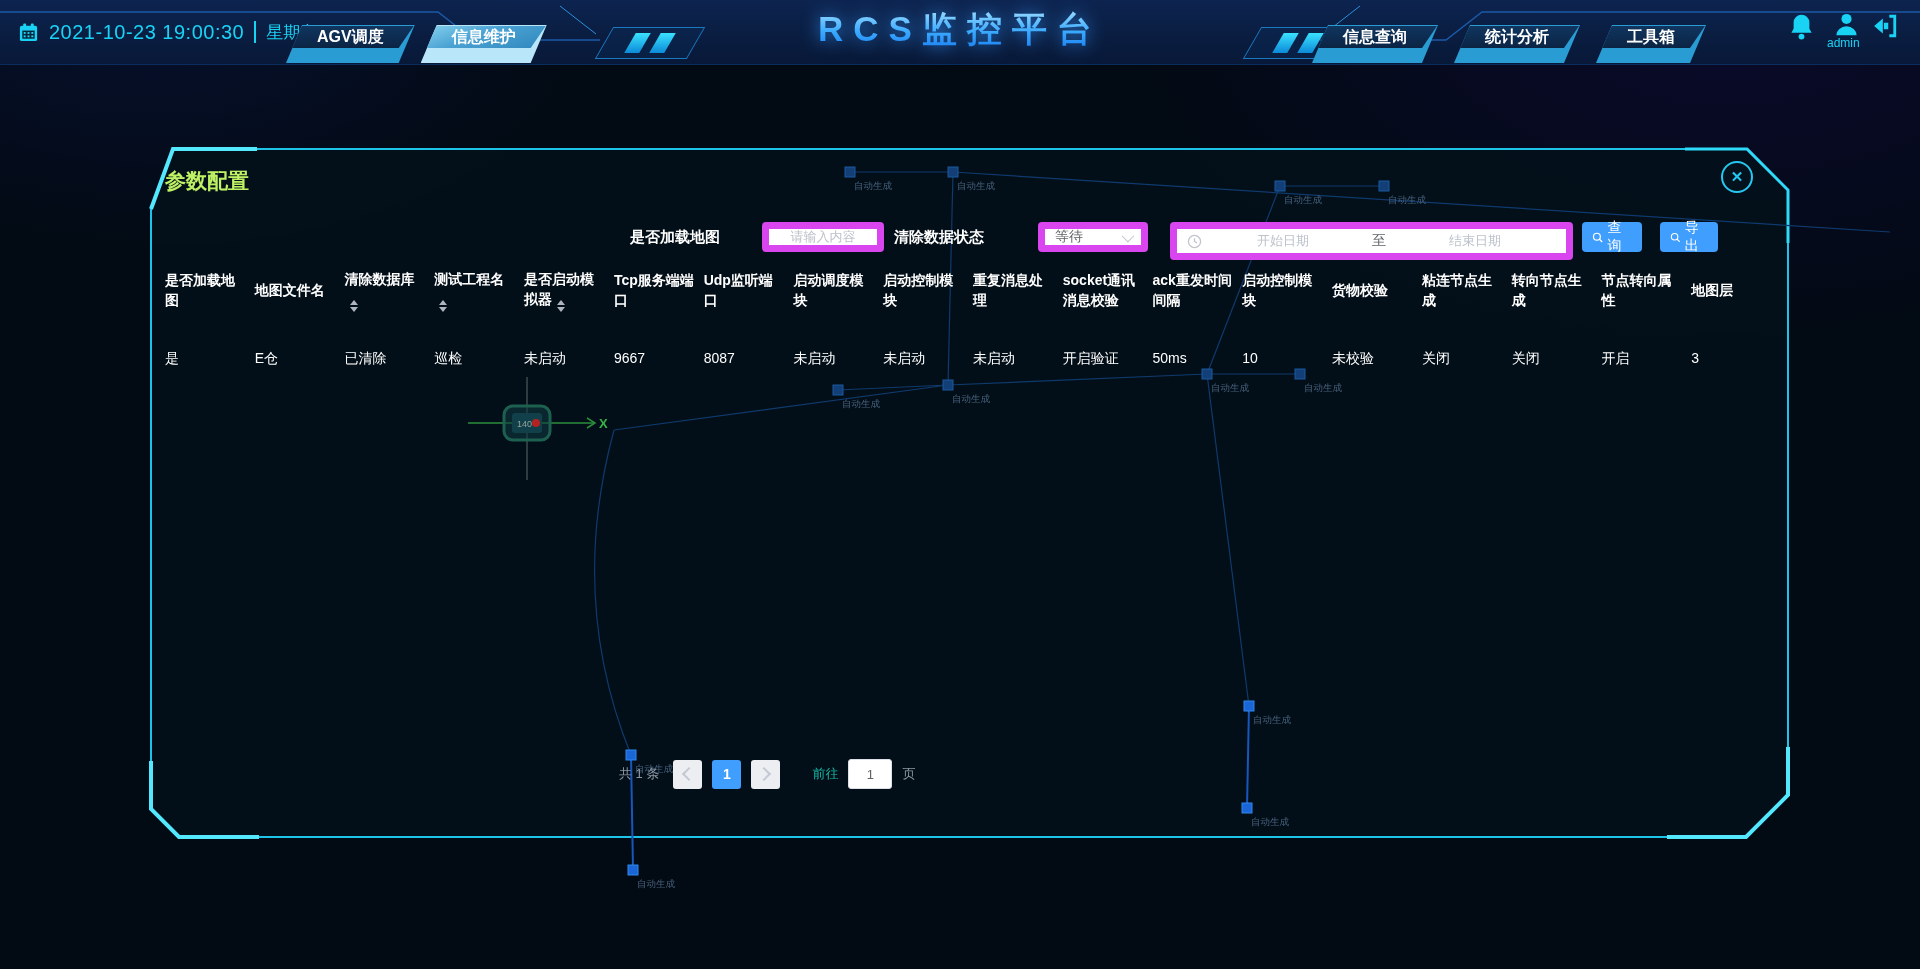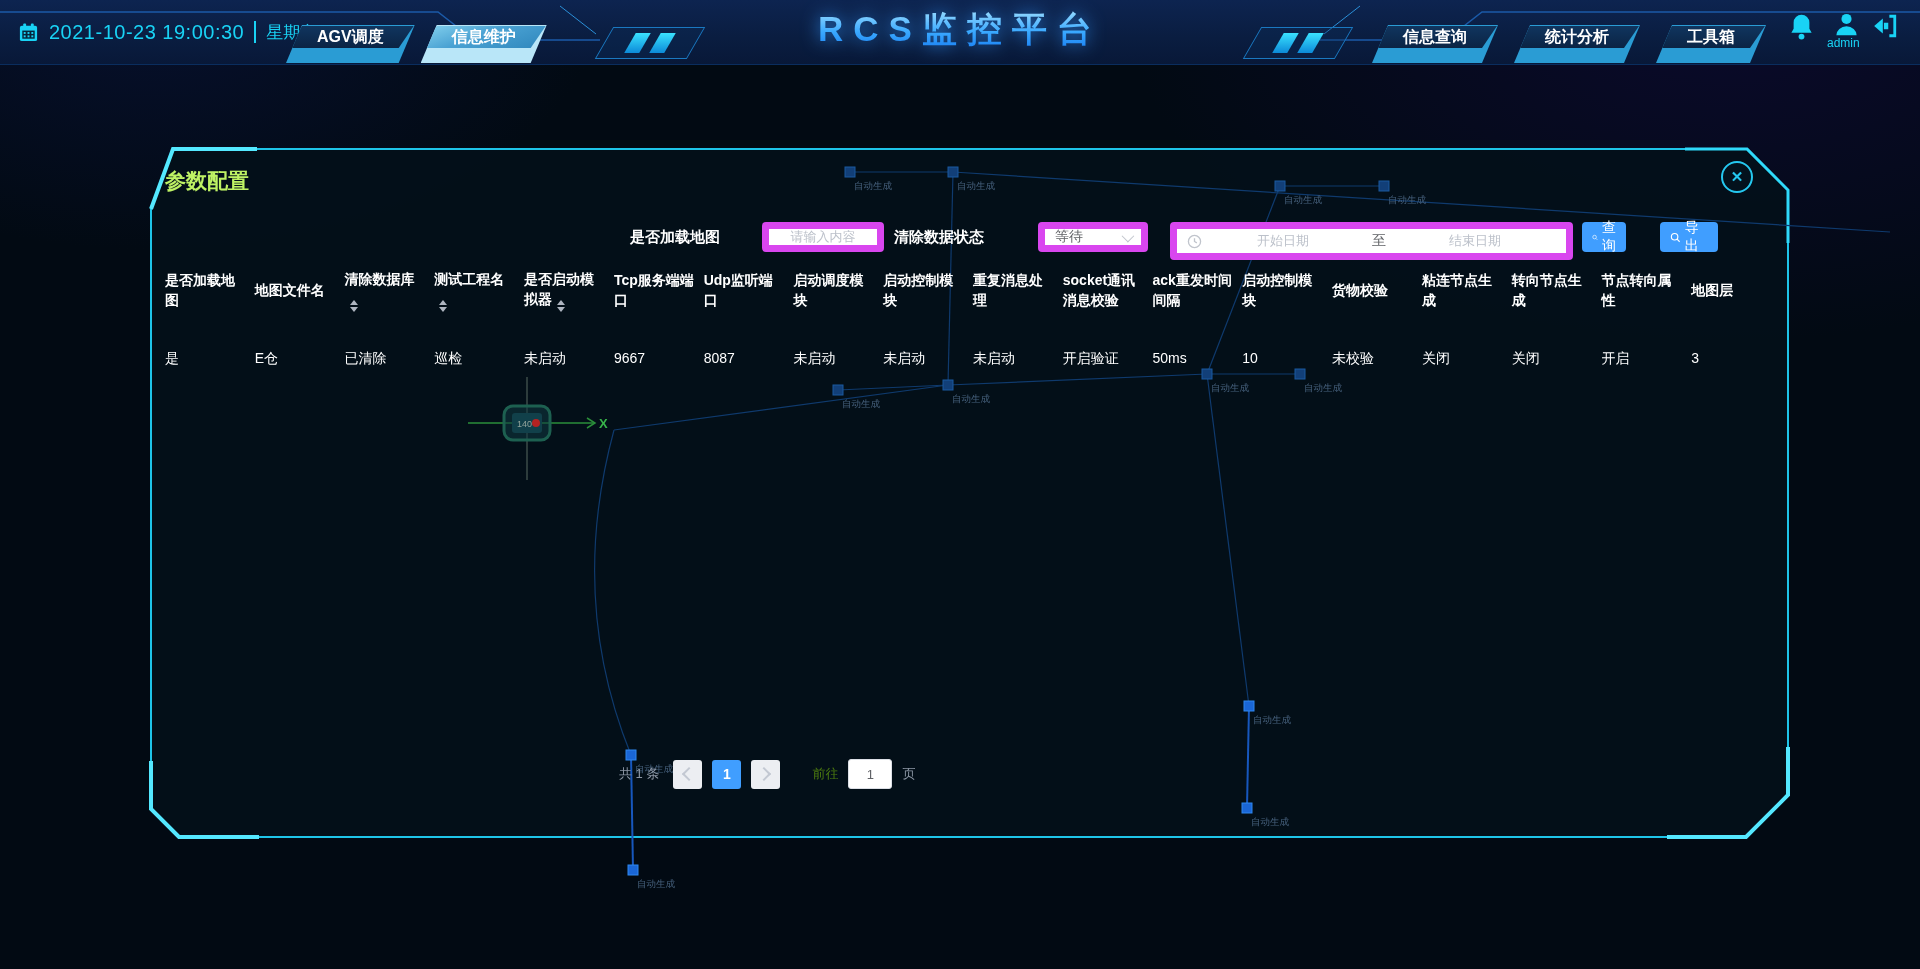--- a/index.html
+++ b/index.html
@@ -15,21 +15,21 @@
     background:linear-gradient(180deg,#0d2450 0%,#0a1d40 60%,#081838 100%);
     box-shadow:0 1px 0 #0a2d5e;}
   .hdr-lines{position:absolute;left:0;top:0;pointer-events:none}
   .dt{position:absolute;left:18px;top:0;height:64px;display:flex;align-items:center;gap:10px;color:#19d3f5}
   .dt .time{font-size:20px;letter-spacing:.5px}
   .dt .sep{width:2px;height:22px;background:#19d3f5}
   .dt .week{font-size:17px}
 
   .tabs{position:absolute;top:25px;display:flex;gap:6px}
   .tabs-left{left:286px}
-  .tabs-right{left:1372px;gap:16px}
+  .tabs-right{left:1312px;gap:16px}
   .tab{height:36px;padding:1px;clip-path:polygon(16px 0,100% 0,calc(100% - 16px) 100%,0 100%);
     background:#2a9cd4;cursor:pointer}
   .tab-in{height:22px;padding:0 30px;display:flex;align-items:center;justify-content:center;
     clip-path:polygon(15px 0,100% 0,calc(100% - 15px) 100%,0 100%);
     background:linear-gradient(180deg,#10355f 0%,#0b2444 100%);
     color:#fff;font-size:16px;font-weight:600;white-space:nowrap}
   .tab.active{background:#b9e6f8}
   .tab.active .tab-in{background:linear-gradient(160deg,#86d3ef 0%,#4aa2d3 45%,#2e86bc 100%)}
 
   .title-wrap{position:absolute;left:50%;top:6px;transform:translateX(-50%);text-align:center}
@@ -75,21 +75,21 @@
   .sel-status{left:909px;width:110px;padding:0 10px;justify-content:space-between;cursor:pointer}
   .sel-status .val{color:#606266;font-size:14px}
   .sel-status .chev{width:8px;height:8px;border-right:1.5px solid #c0c4cc;border-bottom:1.5px solid #c0c4cc;
     transform:rotate(45deg) translateY(-2px)}
   .date-range{left:1041px;width:403px;padding:12px 10px;box-sizing:border-box;cursor:text}
   .date-range .ph{color:#bcc1ca;font-size:13px;flex:1;text-align:center}
   .date-range .to{color:#606266;font-size:14px;padding:0 8px}
   .btn{position:absolute;top:1px;height:30px;background:#409eff;border-radius:4px;color:#fff;
     font-size:14px;display:flex;align-items:center;justify-content:center;gap:4px;cursor:pointer;
     padding:0 10px;box-sizing:border-box}
-  .btn-query{left:1453px;width:44px}
+  .btn-query{left:1453px;width:60px}
   .btn-export{left:1531px;width:58px}
 
   
   .tbl-head,.tbl-row{position:absolute;left:36px;width:1612px;display:grid;
     grid-template-columns:repeat(18,1fr);column-gap:4px;color:#fff}
   .tbl-head{top:112px;min-height:62px;align-items:center}
   .tbl-head .th{font-size:14px;font-weight:700;line-height:20px;padding-right:4px}
   .sort{display:inline-flex;flex-direction:column;gap:2px;margin-left:5px;vertical-align:-1px;cursor:pointer}
   .sort i{width:0;height:0;border-left:4px solid transparent;border-right:4px solid transparent}
   .sort .up{border-bottom:5px solid #aeb5c0}
@@ -100,21 +100,21 @@
   
   .pager{position:absolute;left:490px;top:612px;height:30px;display:flex;align-items:center;gap:10px}
   .pg-total{color:#8d97a5;font-size:13px;margin-right:4px}
   .pg-btn{width:29px;height:29px;border-radius:3px;background:#eceef2;display:flex;align-items:center;
     justify-content:center;cursor:pointer}
   .pg-btn .chev{width:8px;height:8px;border-right:2px solid #c3c8d2;border-bottom:2px solid #c3c8d2}
   .pg-btn .chev.left{transform:rotate(135deg);margin-left:3px}
   .pg-btn .chev.right{transform:rotate(-45deg);margin-right:3px}
   .pg-page{width:29px;height:29px;border-radius:3px;background:#409eff;color:#fff;font-size:14px;
     font-weight:700;display:flex;align-items:center;justify-content:center;cursor:pointer}
-  .pg-goto{color:#4d7c0f;font-size:13px;margin-left:22px}
+  .pg-goto{color:#14b8a6;font-size:13px;margin-left:22px}
   .pg-input{width:42px;height:28px;background:#fff;border:1px solid #dcdfe6;border-radius:3px;
     color:#606266;font-size:13px;display:flex;align-items:center;justify-content:center}
   .pg-unit{color:#8d97a5;font-size:13px}
 </style>
 </head>
 <body>
 
 <svg id="graph" width="1920" height="969">
     <line x1="850" y1="172" x2="953" y2="172" stroke="#0f3a6d" stroke-width="1.2"></line>
     <line x1="953" y1="172" x2="1890" y2="232" stroke="#0f3a6d" stroke-width="1.2"></line>

